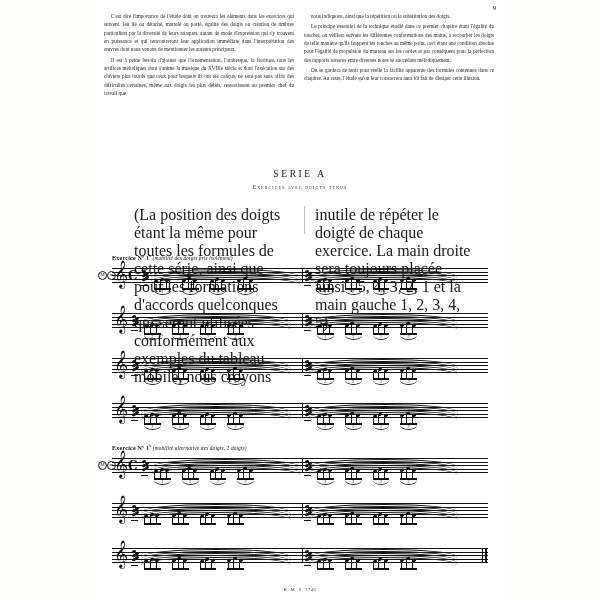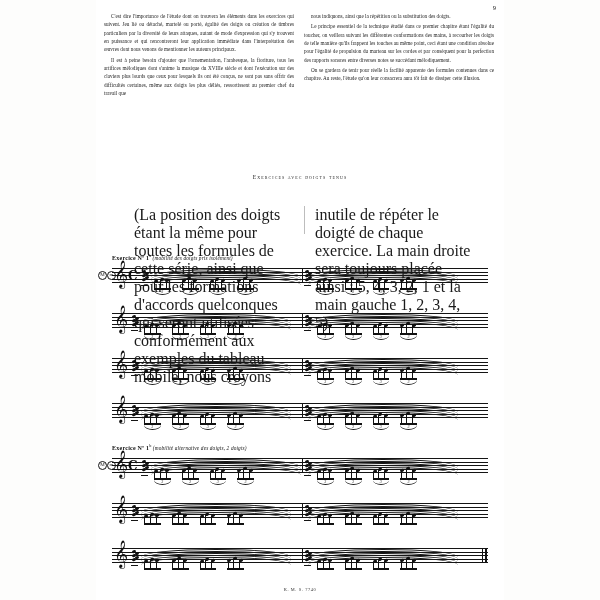--- a/index.html
+++ b/index.html
@@ -97,20 +97,21 @@
       <p>Il est à peine besoin d'ajouter que l'ornementation, l'arabesque, la fioriture, tous les artifices mélodiques dont s'anime la musique du XVIIIe siècle et dont l'exécution sur des claviers plus lourds que ceux pour lesquels ils ont été conçus, ne sont pas sans offrir des difficultés certaines, même aux doigts les plus déliés, ressortissent au premier chef du travail que</p>
     </div>
     <div class="col">
       <p class="first">nous indiquons, ainsi que la répétition ou la substitution des doigts.</p>
       <p>Le principe essentiel de la technique étudié dans ce premier chapitre étant l'égalité du toucher, on veillera suivant les différentes conformations des mains, à recourber les doigts de telle manière qu'ils frappent les touches au même point, ceci étant une condition absolue pour l'égalité de propulsion du marteau sur les cordes et par conséquent pour la perfection des rapports sonores entre diverses notes se succédant mélodiquement.</p>
       <p>On se gardera de tenir pour réelle la facilité apparente des formules contenues dans ce chapitre. Au reste, l'étude qu'on leur consacrera aura tôt fait de dissiper cette illusion.</p>
     </div>
   </div>
 
   <div class="serie-wrap">
+    <div class="serie-title">SERIE A</div>
     <div class="serie-sub">Exercices avec doigts tenus</div>
   </div>
 
   <div class="noteblock">
     <div class="nb-col">(La position des doigts étant la même pour toutes les formules de cette série, ainsi que pour les formations d'accords quelconques qui seront utilisées conformément aux exemples du tableau mobile, nous croyons</div>
     <div class="nb-div"></div>
     <div class="nb-col">inutile de répéter le doigté de chaque exercice. La main droite sera toujours placée ainsi : 5, 4, 3, 2, 1 et la main gauche 1, 2, 3, 4, 5).</div>
   </div>
 
   <div class="ex-title" style="left:16px;top:253px;">

